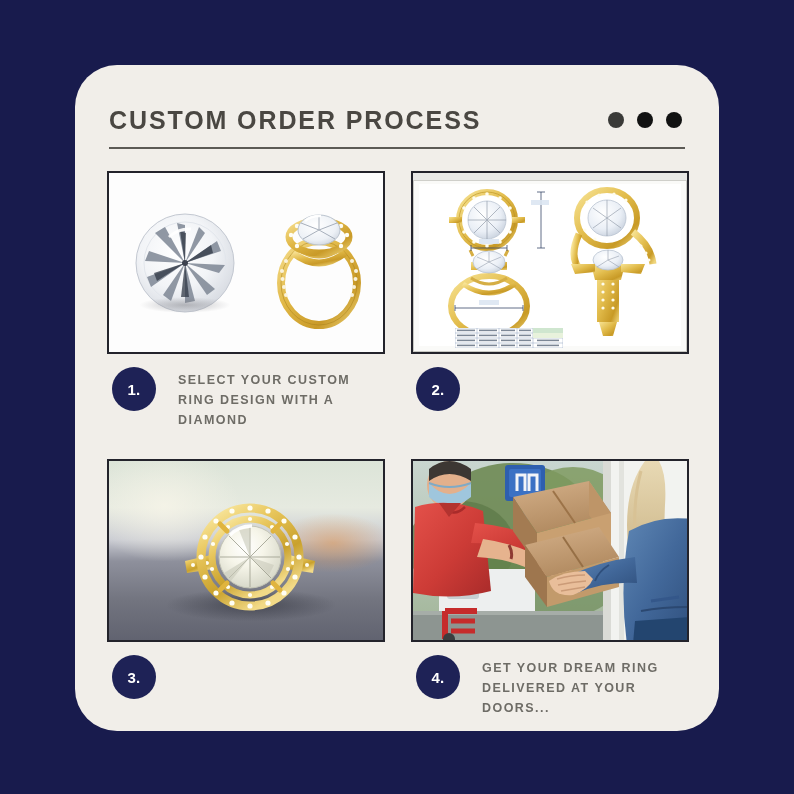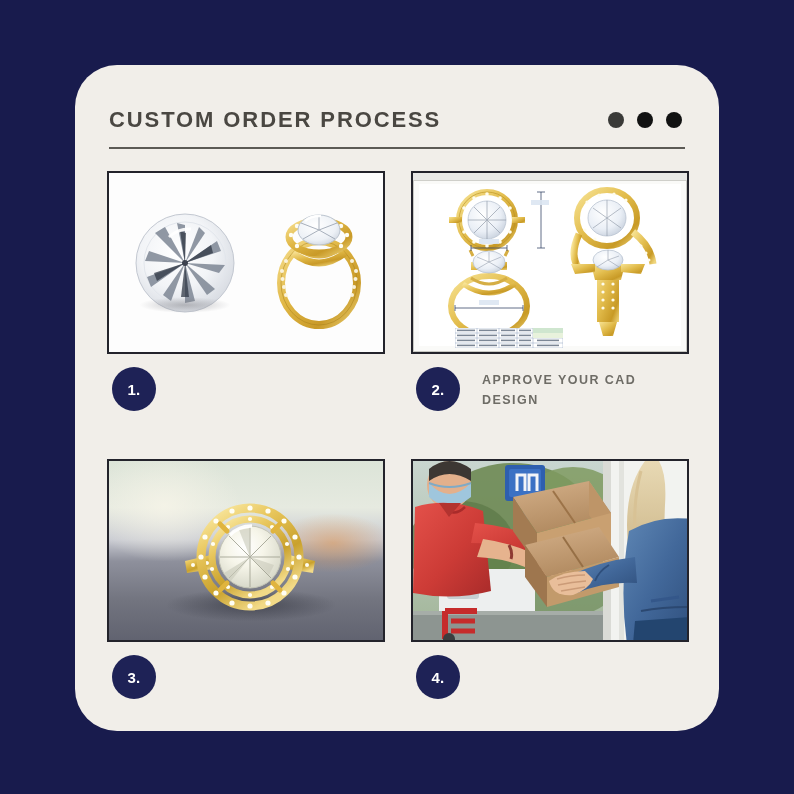--- a/index.html
+++ b/index.html
@@ -32,21 +32,21 @@
     position: absolute;
     left: 34px;
     top: 25px;
     width: 576px;
     height: 60px;
     display: flex;
     align-items: center;
     justify-content: space-between;
   }
   #page-title {
-    font-size: 22px;
+    font-size: 25px;
     font-weight: bold;
     color: #4A4742;
     letter-spacing: 1.9px;
     white-space: nowrap;
   }
   #window-dots {
     display: flex;
     align-items: center;
     gap: 13px;
     padding-right: 3px;
@@ -313,20 +313,21 @@
                   <path d="M52 31 L68 40"></path>
                 <path d="M52 31 L36 40"></path>
               </g>
               <path d="M38 22 a18 11 0 0 1 16-5" fill="none" stroke="#FFFFFF" stroke-width="2.5" opacity=".95"></path>
             </svg>
           </div>
         </div>
       </div>
       <div class="caption">
         <div class="badge">1.</div>
+        <div class="caption-text">SELECT YOUR CUSTOM RING DESIGN WITH A DIAMOND</div>
       </div>
     </div>
 
     <div class="step">
       <div class="thumb">
         <div class="art">
           <div class="p2-bg"></div>
           <div class="cad-strip"></div>
           <svg class="cad-sheet" viewBox="0 0 262 162" preserveAspectRatio="none">
             <defs>
@@ -504,21 +505,20 @@
               <rect x="24" y="16.6" width="18" height="1.6"></rect>
               <rect x="46" y="16.6" width="14" height="1.6"></rect>
               <rect x="64" y="16.6" width="12" height="1.6"></rect>
               <rect x="82" y="16.6" width="22" height="1.6"></rect>
             </g>
           </svg>
         </div>
       </div>
       <div class="caption">
         <div class="badge">2.</div>
-        <div class="caption-text">APPROVE YOUR CAD DESIGN</div>
       </div>
     </div>
 
     <div class="step">
       <div class="thumb">
         <div class="art">
           <div class="p3-bg"></div>
           <div class="p3-blur-light"></div>
           <div class="p3-blur-warm"></div>
           <div class="p3-ringshadow"></div>
@@ -729,17 +729,18 @@
               <path d="M238 140 L266 136" stroke="#34578A" stroke-width="3"></path>
               <path d="M228 150 Q250 146 276 146" fill="none" stroke="#2B4871" stroke-width="2"></path>
 
               <path d="M222 160 L278 156 L278 183 L220 183 Z" fill="#23456F"></path>
             </g>
           </svg>
         </div>
       </div>
       <div class="caption">
         <div class="badge">4.</div>
+        <div class="caption-text">GET YOUR DREAM RING DELIVERED AT YOUR DOORS...</div>
       </div>
     </div>
 
   </div>
 </div>
 
 </body></html>

